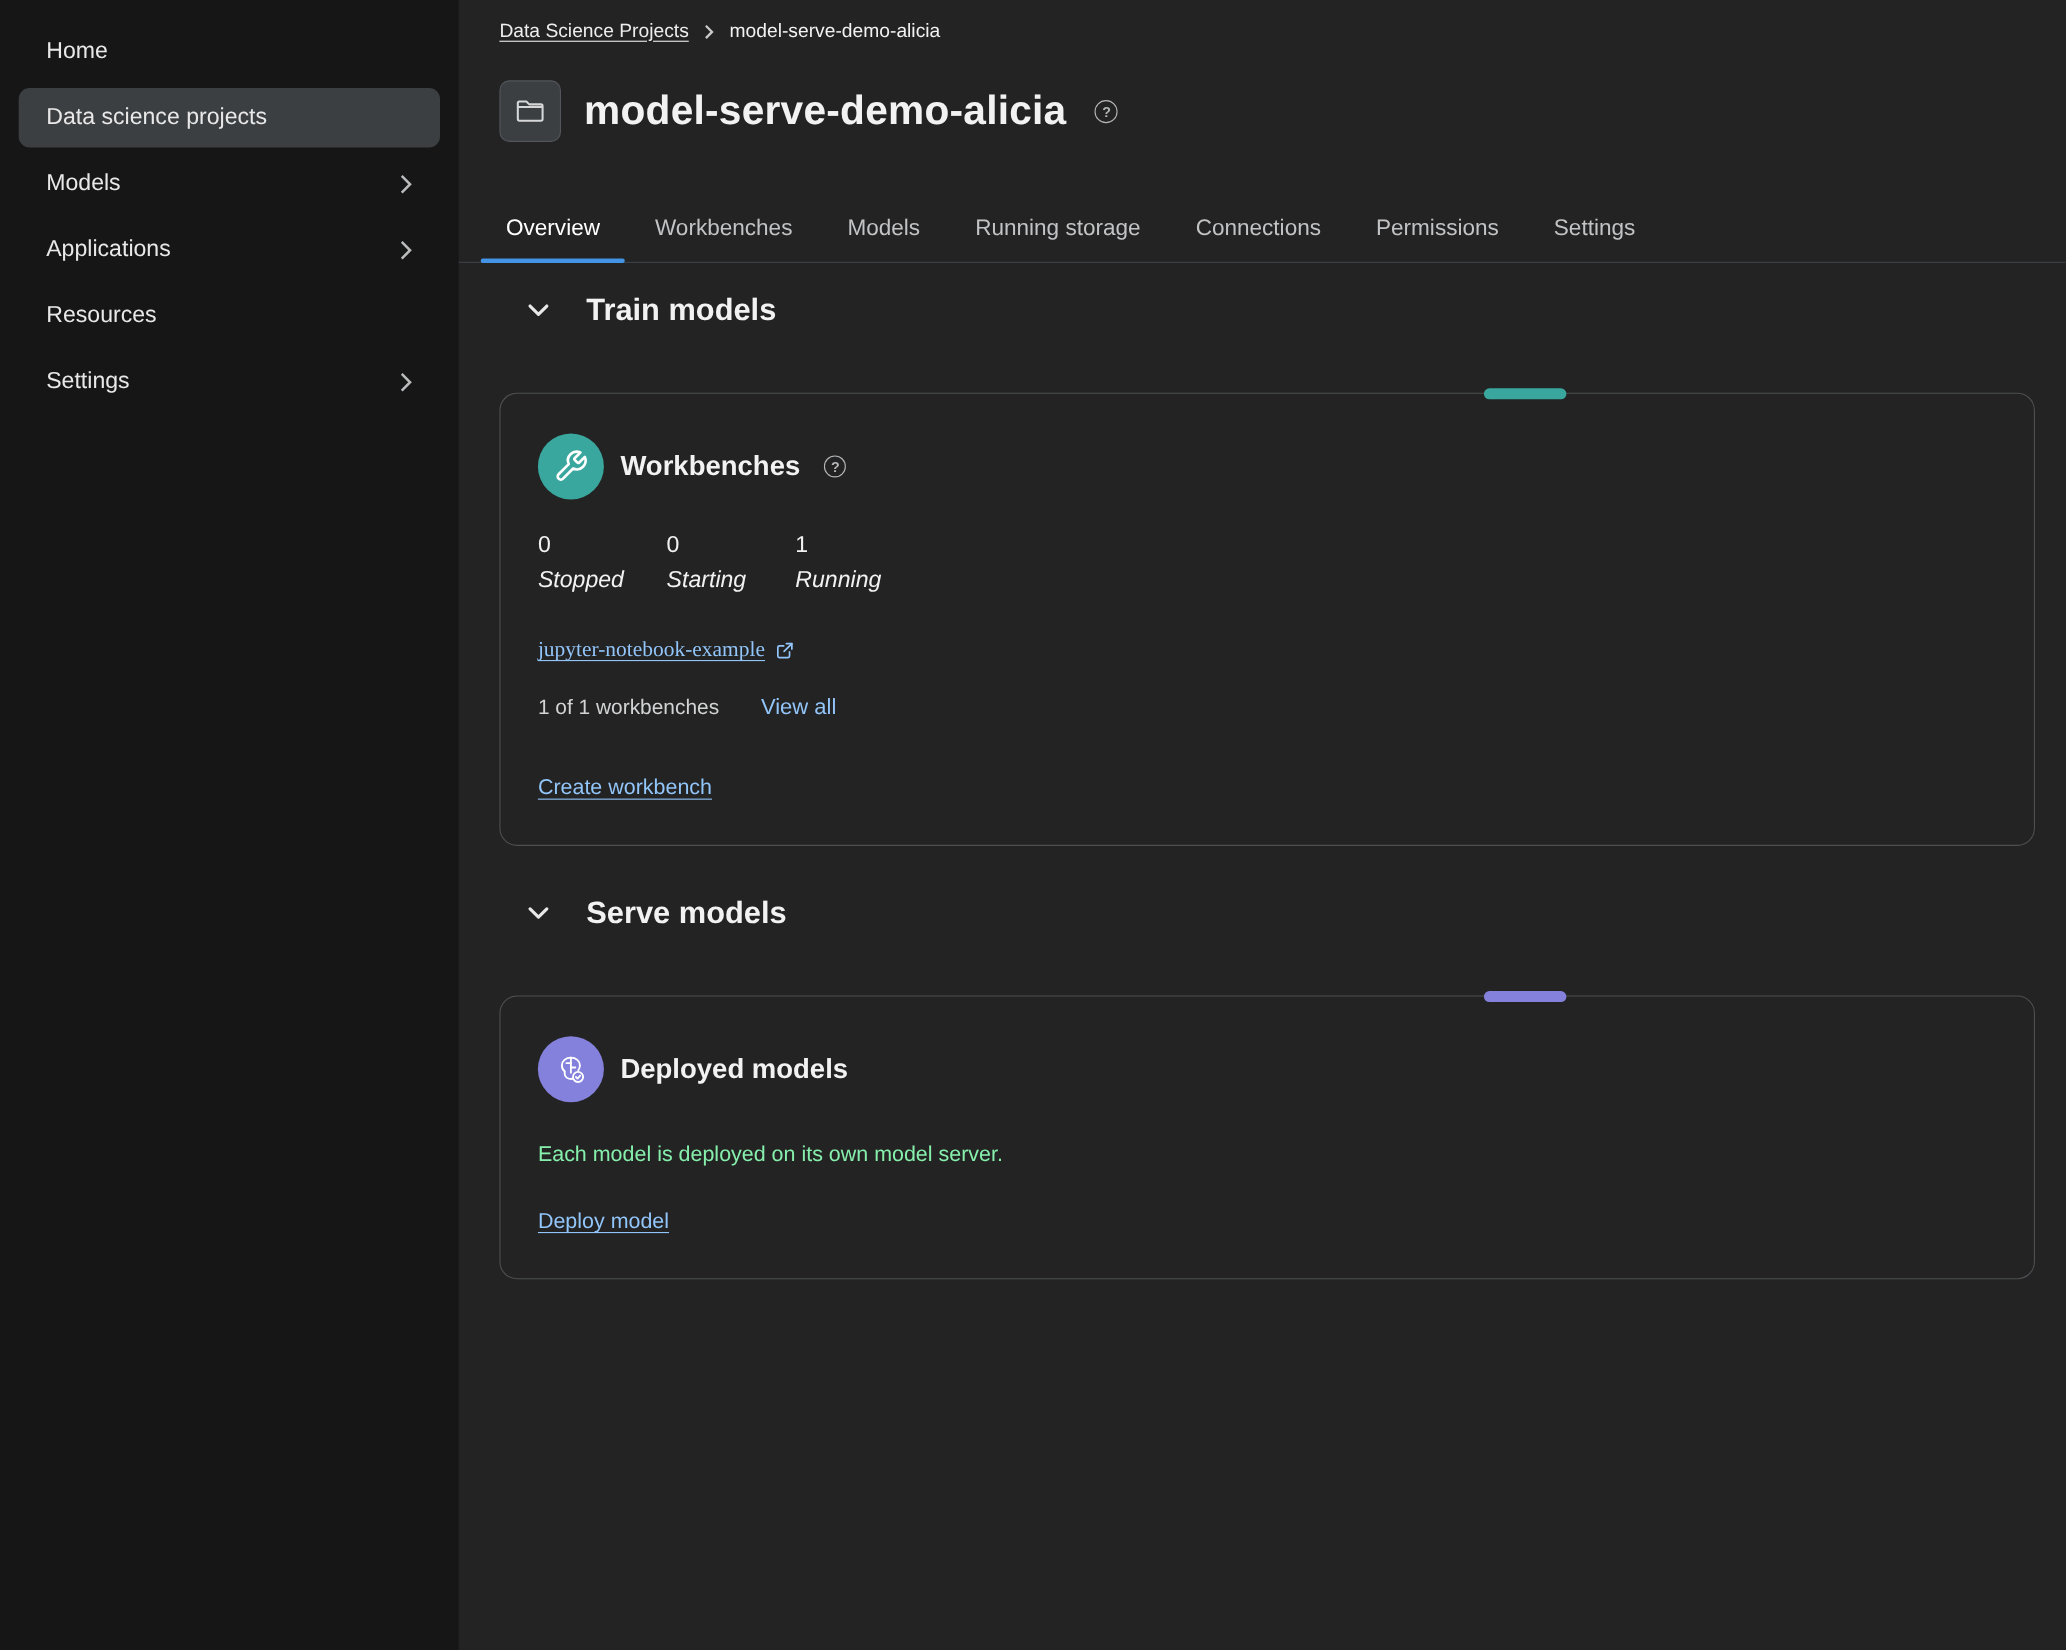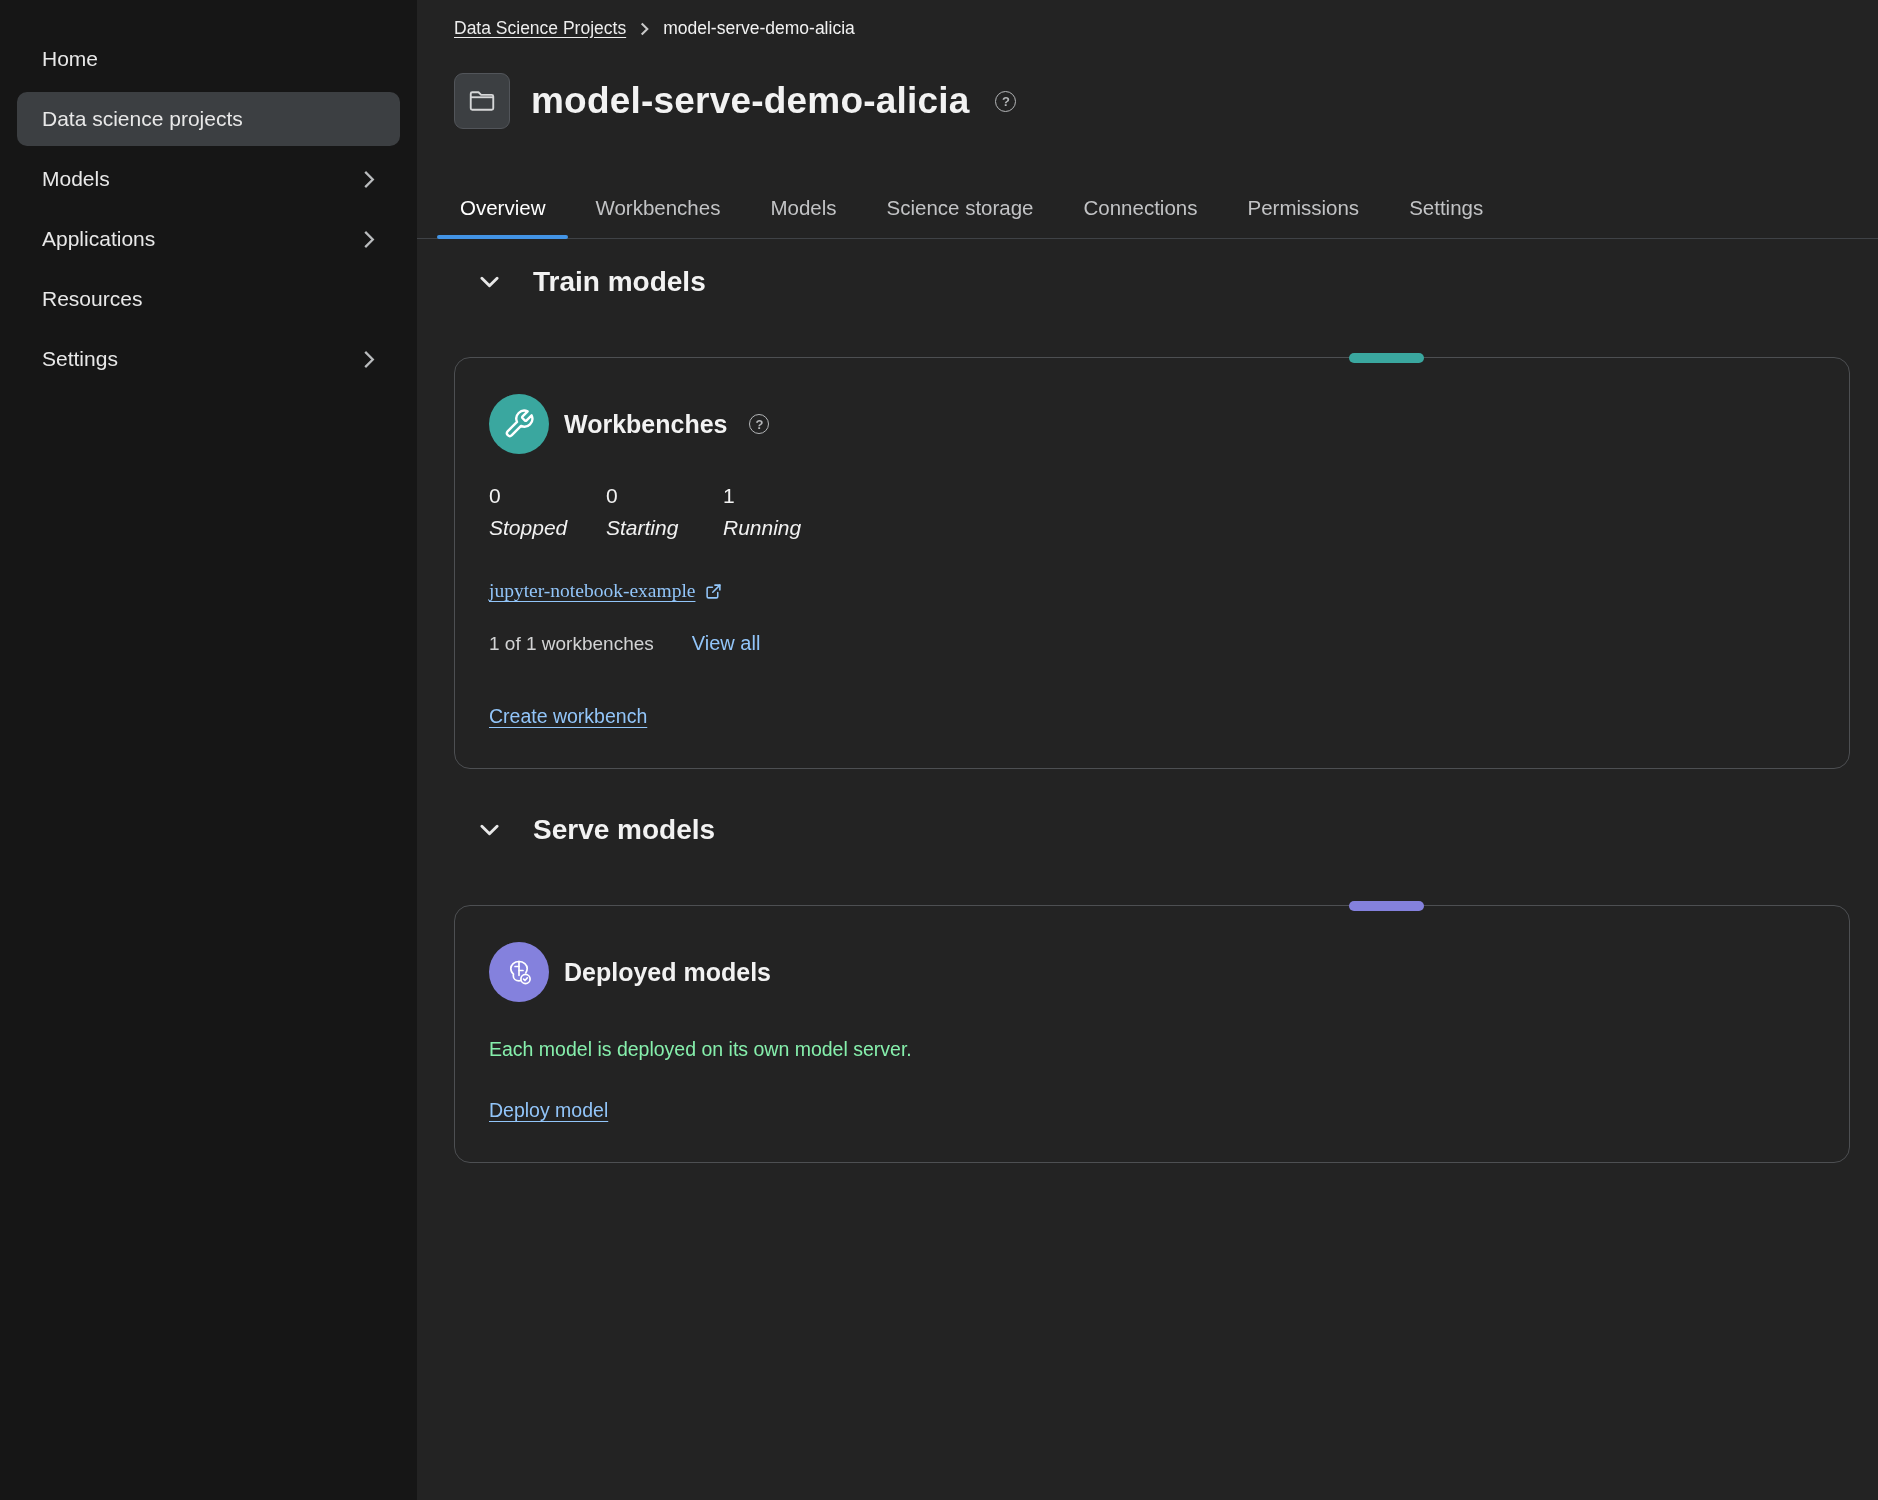--- a/index.html
+++ b/index.html
@@ -9,21 +9,21 @@
     background:#232323;
     color:#f2f2f2;
     display:flex;
     overflow:hidden;
   }
 
   
   .sidebar {
     width:417px; min-width:417px; height:100%;
     background:#161616;
-    padding-top:26px;
+    padding-top:14px;
   }
   .side-item {
     display:flex; align-items:center; justify-content:space-between;
     margin:6px 17px; padding:15px 25px;
     border-radius:10px;
     font-size:21px; color:#e8e8e8;
     cursor:pointer;
   }
   .side-item.selected { background:#3c3f42; }
   .chev-svg { width:12px; height:19px; color:#b9bbbd; flex:none; }
@@ -178,21 +178,21 @@
     </div>
     <h1 class="page-title">model-serve-demo-alicia</h1>
     <span class="help-circle">?</span>
   </div>
 
   <div class="tabs-wrap">
     <div class="tabs">
       <div class="tab active">Overview</div>
       <div class="tab">Workbenches</div>
       <div class="tab">Models</div>
-      <div class="tab">Science storage</div>
+      <div class="tab">Running storage</div>
       <div class="tab">Connections</div>
       <div class="tab">Permissions</div>
       <div class="tab">Settings</div>
     </div>
   </div>
 
   <div class="section-head pad">
     <span class="collapse-btn">
       <svg viewBox="0 0 20 12">
           <polyline points="2,2 10,10 18,2" fill="none" stroke="currentColor" stroke-width="3" stroke-linecap="round" stroke-linejoin="round"></polyline>

